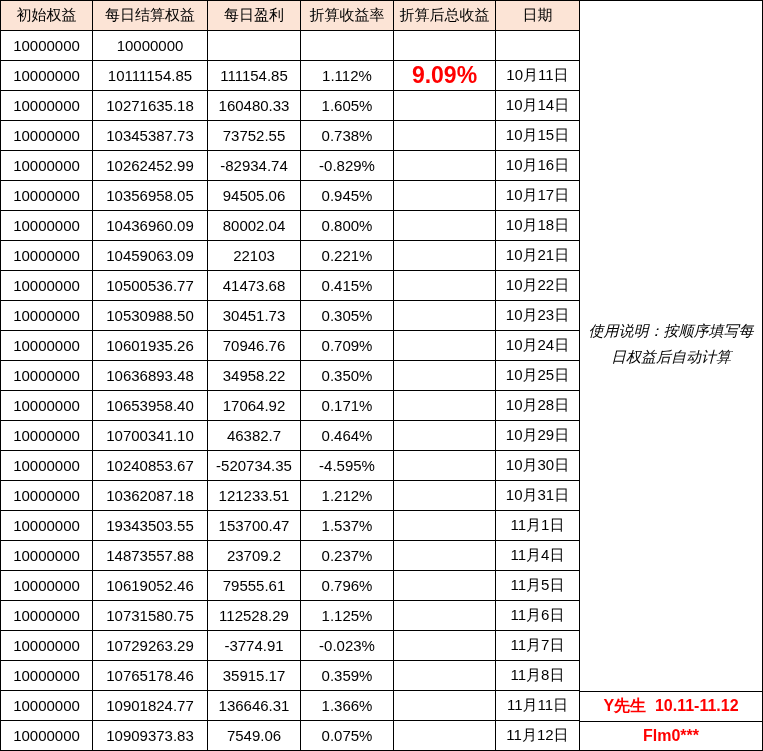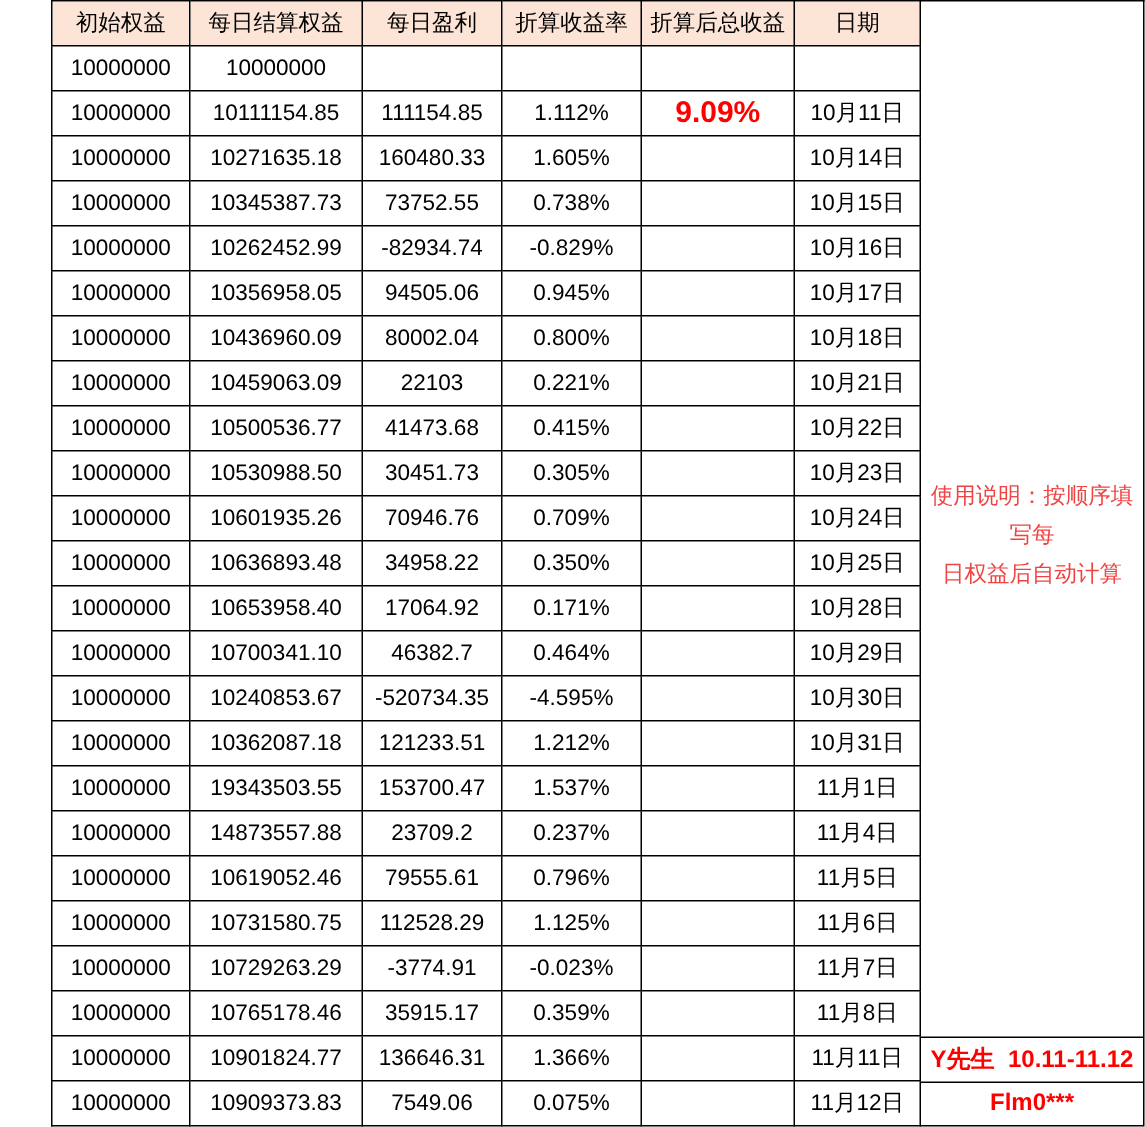--- a/index.html
+++ b/index.html
@@ -7,21 +7,20 @@
   body {
     width: 763px; height: 751px;
     font-family: "Liberation Sans", "DejaVu Sans", sans-serif;
     color: #000;
     overflow: hidden;
   }
   .canvas {
     width: 763px; height: 751px;
     display: flex;
     position: relative;
-    padding-left: 34px;
   }
   table.equity {
     border-collapse: collapse;
     table-layout: fixed;
     width: 579px;
     flex: 0 0 auto;
   }
   table.equity col.c0 { width: 92px; }
   table.equity col.c1 { width: 115px; }
   table.equity col.c2 { width: 93px; }
@@ -39,36 +38,37 @@
     white-space: nowrap;
     overflow: hidden;
   }
   table.equity th {
     background: var(--header-bg, #fce4d6);
     font-weight: 400;
   }
   table.equity td.highlight {
     color: var(--accent, #ff0000);
     font-weight: 700;
-    font-size: 20px;
+    font-size: 23px;
   }
   .side-panel {
     flex: 1 1 auto;
     position: relative;
     border-top: 1px solid var(--grid, #000);
     border-right: 1px solid var(--grid, #000);
     background: #fff;
   }
   .instructions {
     position: absolute;
     top: 317px; left: 0; right: 0;
     text-align: center;
     font-size: 15px;
     line-height: 26px;
-    color: #ef4444;
+    color: #000000;
+    font-style: italic;
   }
   .sig-block {
     position: absolute;
     left: 0; right: 0; bottom: 0; margin-top: 32px;
   }
   .sig-cell {
     height: 30px;
     border-top: 1px solid var(--grid, #000);
     display: flex;
     align-items: center;

